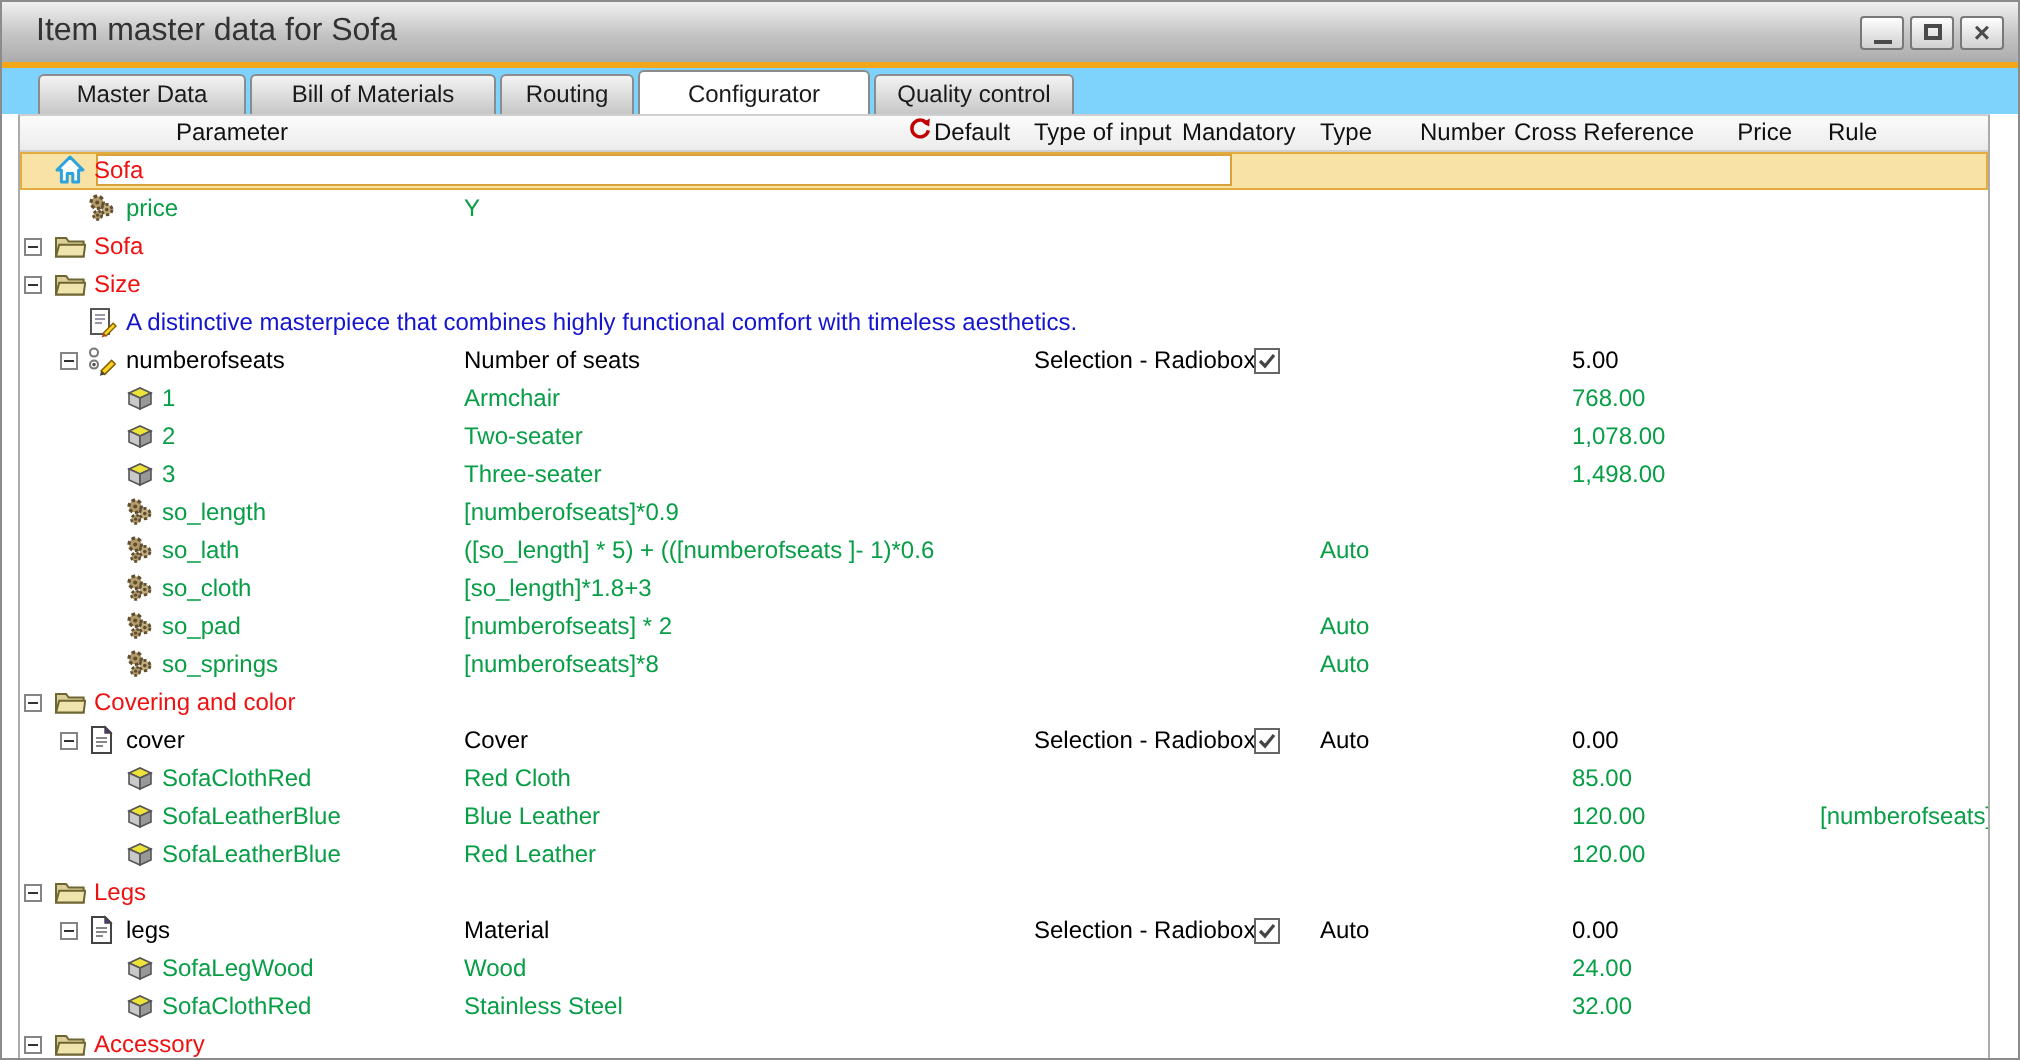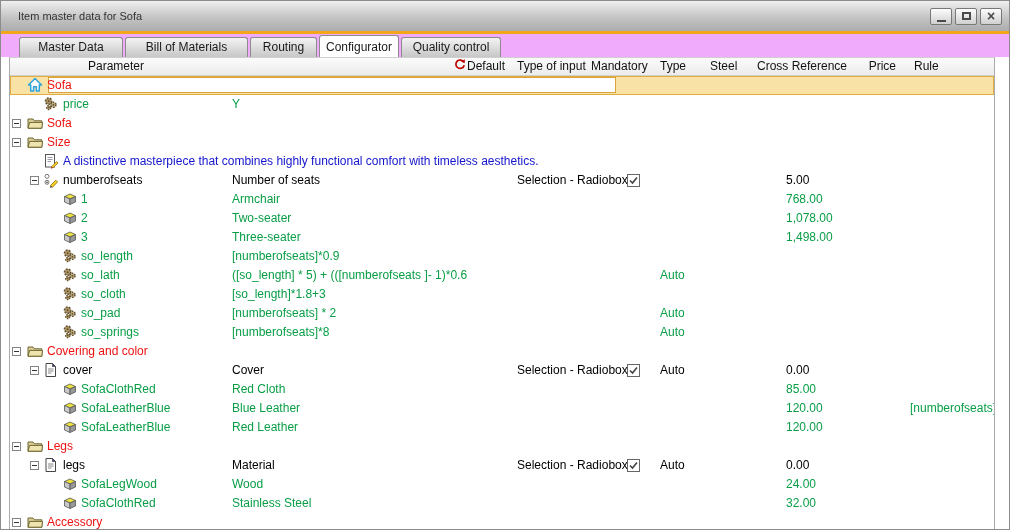--- a/index.html
+++ b/index.html
@@ -6,35 +6,35 @@
     --amber:#F2A71B; --green:#089E46; --red:#EE1111; --blue:#1414CC;
     --selfill:#F8E2A6; --selborder:#E2AC3F;
   }
   *{box-sizing:border-box; margin:0; padding:0;}
   body{background:#DADADA; font-family:"Liberation Sans", sans-serif;}
   .window{width:1010px;height:530px;border:1px solid #8C8C8C;background:#fff;
     position:relative;overflow:hidden;font-size:12px;color:#000;}
   
   .titlebar{height:30px;background:linear-gradient(#F0F0F0,#C4C4C4 55%,#ACACAC);
     display:flex;align-items:center;padding:0 7px 0 17px;}
-  .title{font-size:11px;color:#333;}
+  .title{font-size:16px;color:#333;}
   .winbtns{margin-left:auto;display:flex;gap:3px;}
   .wbtn{width:22px;height:17px;border:1px solid #787878;border-radius:2px;
     background:linear-gradient(#FDFDFD,#D0D0D0);display:flex;align-items:center;justify-content:center;cursor:default;}
   .g-min{width:9px;height:2px;background:#4A4A4A;margin-top:9px;}
   .g-max{width:9px;height:8px;border:2px solid #4A4A4A;border-top-width:2px;}
   .g-close{font-weight:bold;color:#4A4A4A;font-size:14px;line-height:1;}
   .amber{height:3px;background:var(--amber);}
   
-  .tabs{display:flex;align-items:flex-end;height:23px;padding-left:18px;gap:2px;background:#f0abfc;}
+  .tabs{display:flex;align-items:flex-end;height:23px;padding-left:18px;gap:2px;background:#7dd3fc;}
   .tab{height:20px;line-height:19px;text-align:center;border:1px solid #8C8C8C;border-bottom:none;
     border-radius:3px 3px 0 0;background:linear-gradient(#F3F3F3,#C7C7C7);color:#1a1a1a;cursor:default;}
   .tab.active{background:#fff;height:22px;line-height:22px;position:relative;z-index:2;}
   .tab:nth-child(1){width:104px}.tab:nth-child(2){width:123px}.tab:nth-child(3){width:67px}
-  .tab:nth-child(4){width:80px}.tab:nth-child(5){width:100px}
+  .tab:nth-child(4){width:116px}.tab:nth-child(5){width:100px}
   
   .gridwrap{margin:0 14px 0 8px;border-left:1px solid #ABABAB;border-right:1px solid #ABABAB;
     border-top:1px solid #CFCFCF;height:472px;overflow:hidden;position:relative;background:#fff;}
   .ghead{height:18px;background:linear-gradient(#FBFBFB,#ECECEC);border-bottom:1px solid #CFCFCF;
     position:relative;color:#111;}
   .hcell{position:absolute;top:0;line-height:17px;white-space:nowrap;}
   .h-param{left:78px}.h-default{left:444px;display:flex;align-items:center;gap:1px;}
   .h-input{left:507px}.h-mand{left:581px}.h-type{left:650px}.h-image{left:700px}
   .h-xref{left:747px}.h-price{left:820px;width:66px;text-align:right}.h-rule{left:904px}
   .rows{position:relative;}
@@ -96,21 +96,21 @@
       <span class="hcell h-default">
           <span><svg width="12" height="12" viewBox="0 0 12 12">
               <path d="M9.8 4.2 A4.2 4.2 0 1 0 10.2 7.2" fill="none" stroke="#C00000" stroke-width="1.7"></path>
               <path d="M10.9 1.2 L10.6 5.2 L7.2 3.4 Z" fill="#C00000"></path>
             </svg></span>
           <span>Default</span>
         </span>
       <span class="hcell h-input">Type of input</span>
       <span class="hcell h-mand">Mandatory</span>
       <span class="hcell h-type">Type</span>
-      <span class="hcell h-image">Steel</span>
+      <span class="hcell h-image">Number</span>
       <span class="hcell h-xref">Cross Reference</span>
       <span class="hcell h-price">Price</span>
       <span class="hcell h-rule">Rule</span>
     </div>
     <div class="rows" id="rows">
         <div class="grid-row lv0 sel">
           <div class="cell c-tree g1">
             <div class="selbox"></div>
             <span class="ricon"><svg width="16" height="16" viewBox="0 0 16 16">
                 <path d="M8 1.5 L14.5 8 H12.3 V14 H9.4 V9.8 H6.6 V14 H3.7 V8 H1.5 Z" fill="#FFFFFF" stroke="#2CA3DC" stroke-width="1.5" stroke-linejoin="round"></path>

